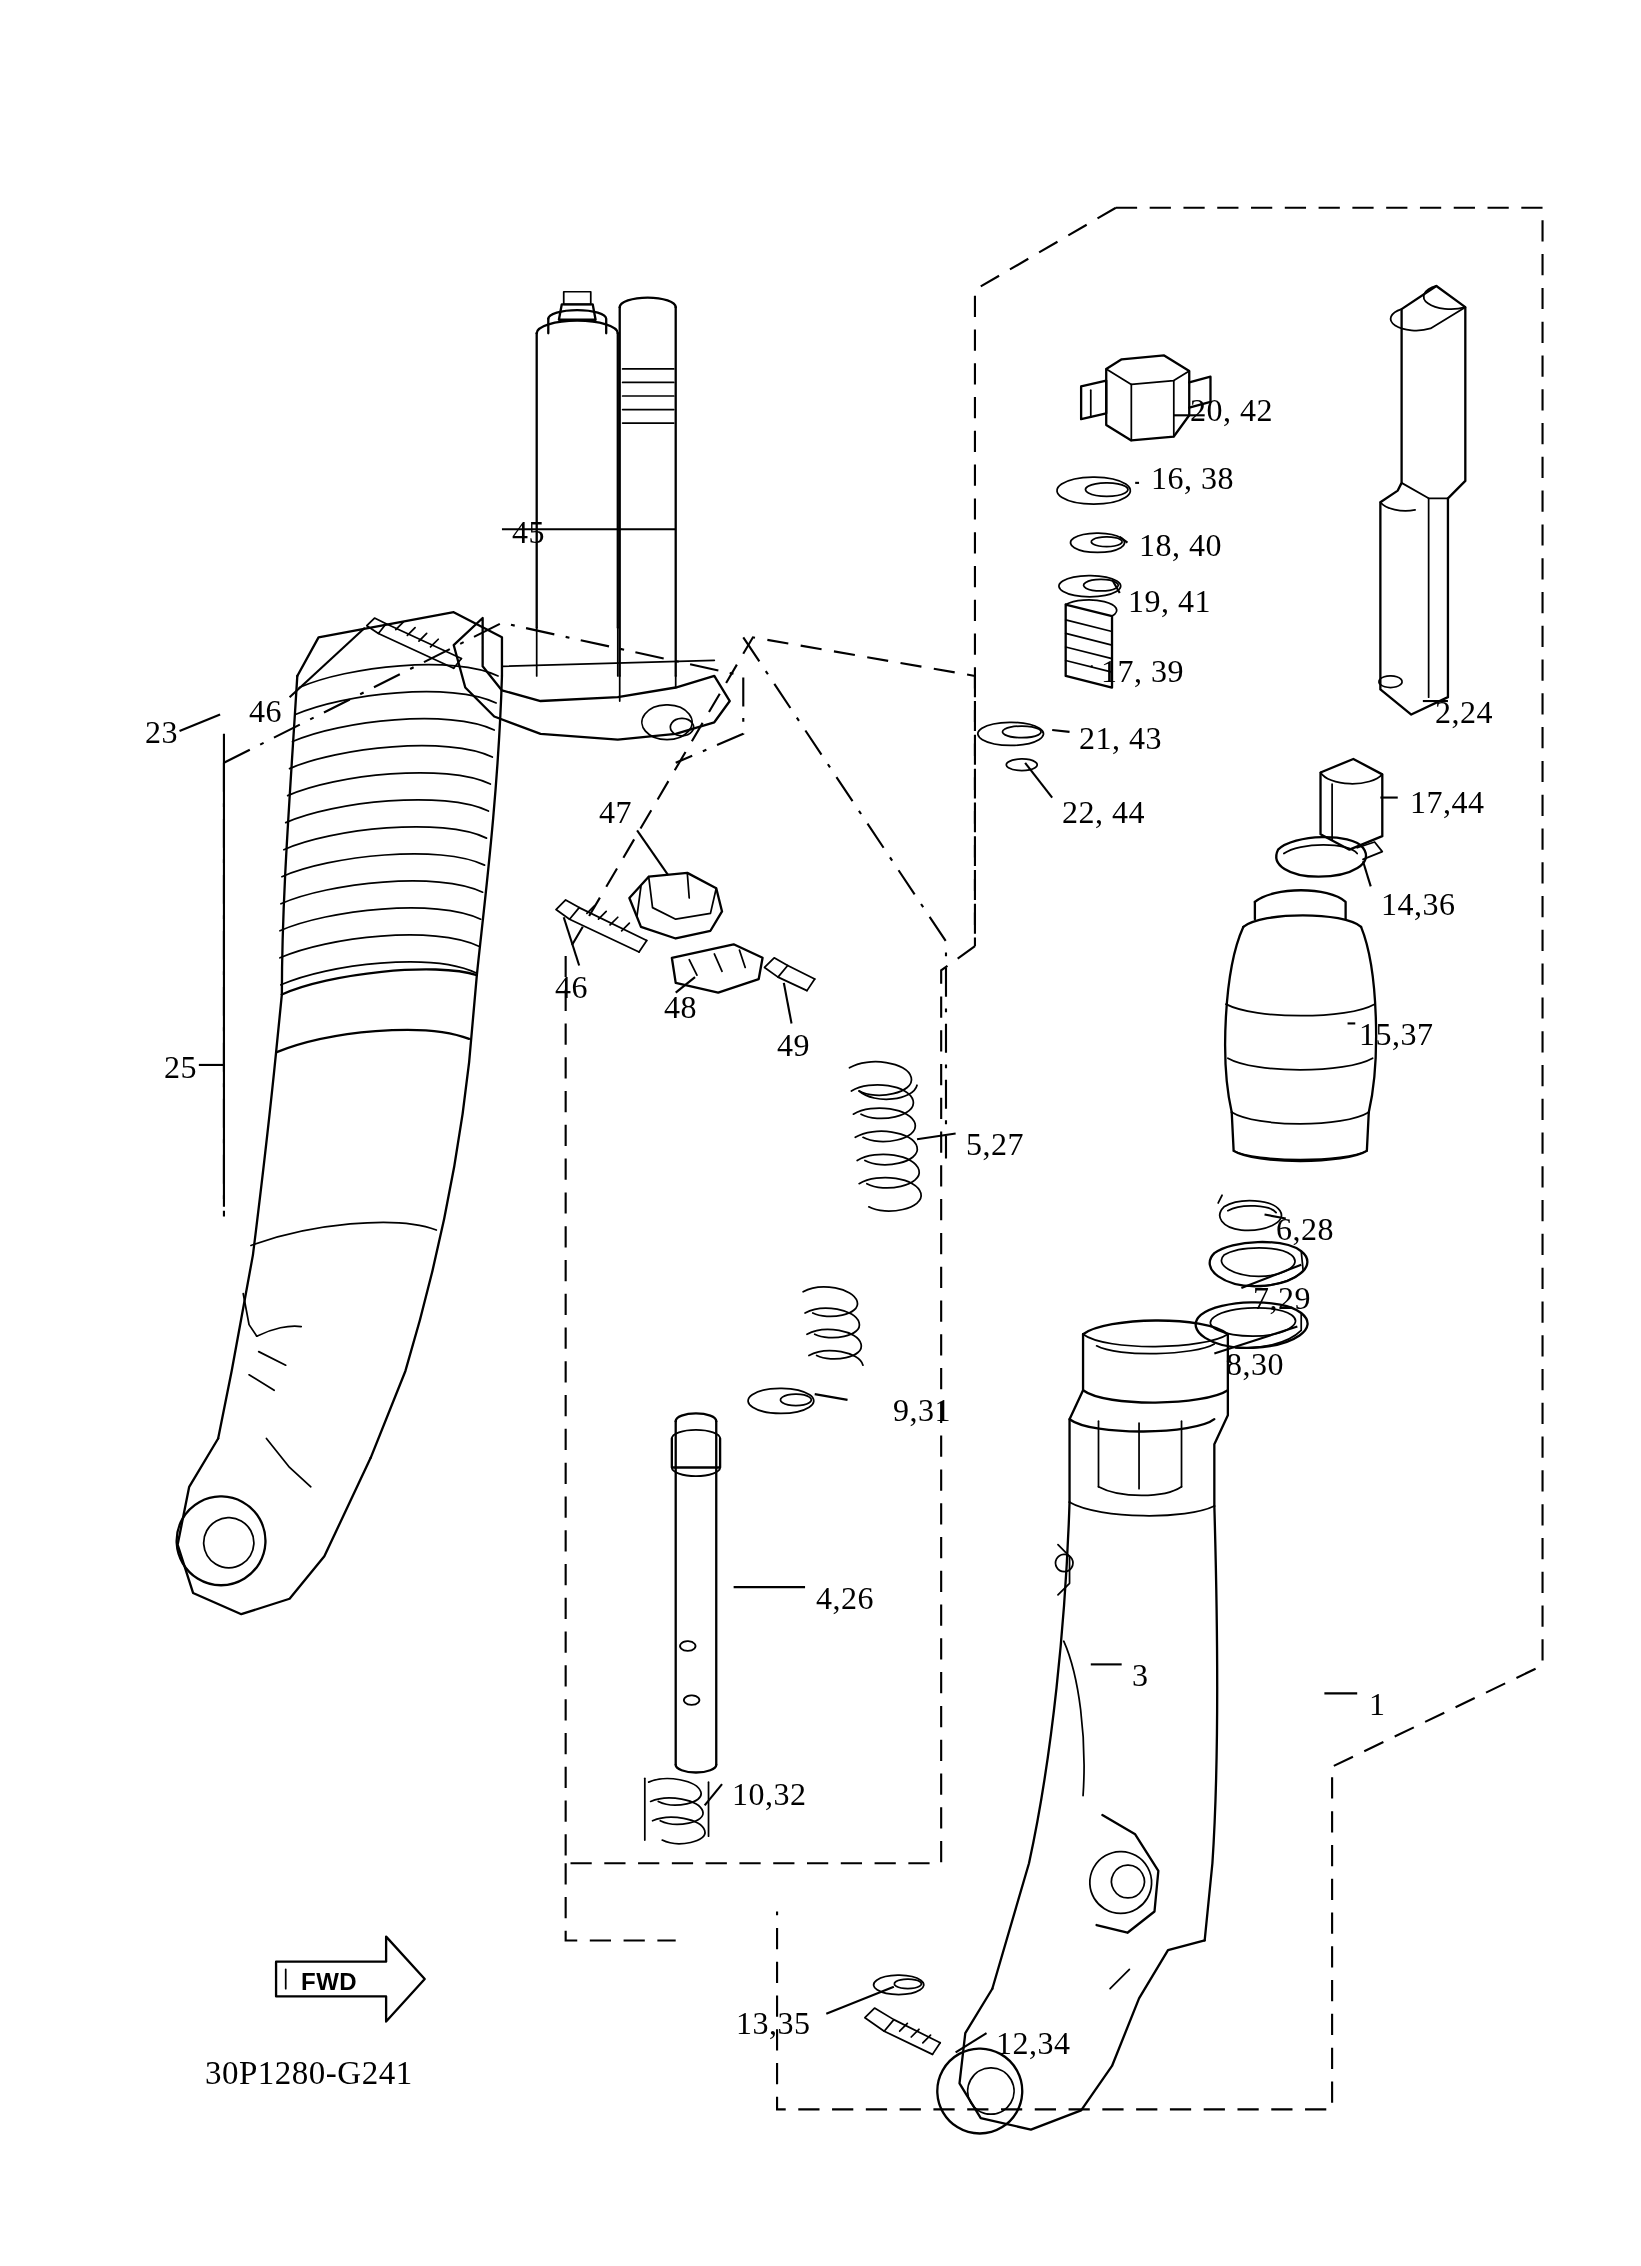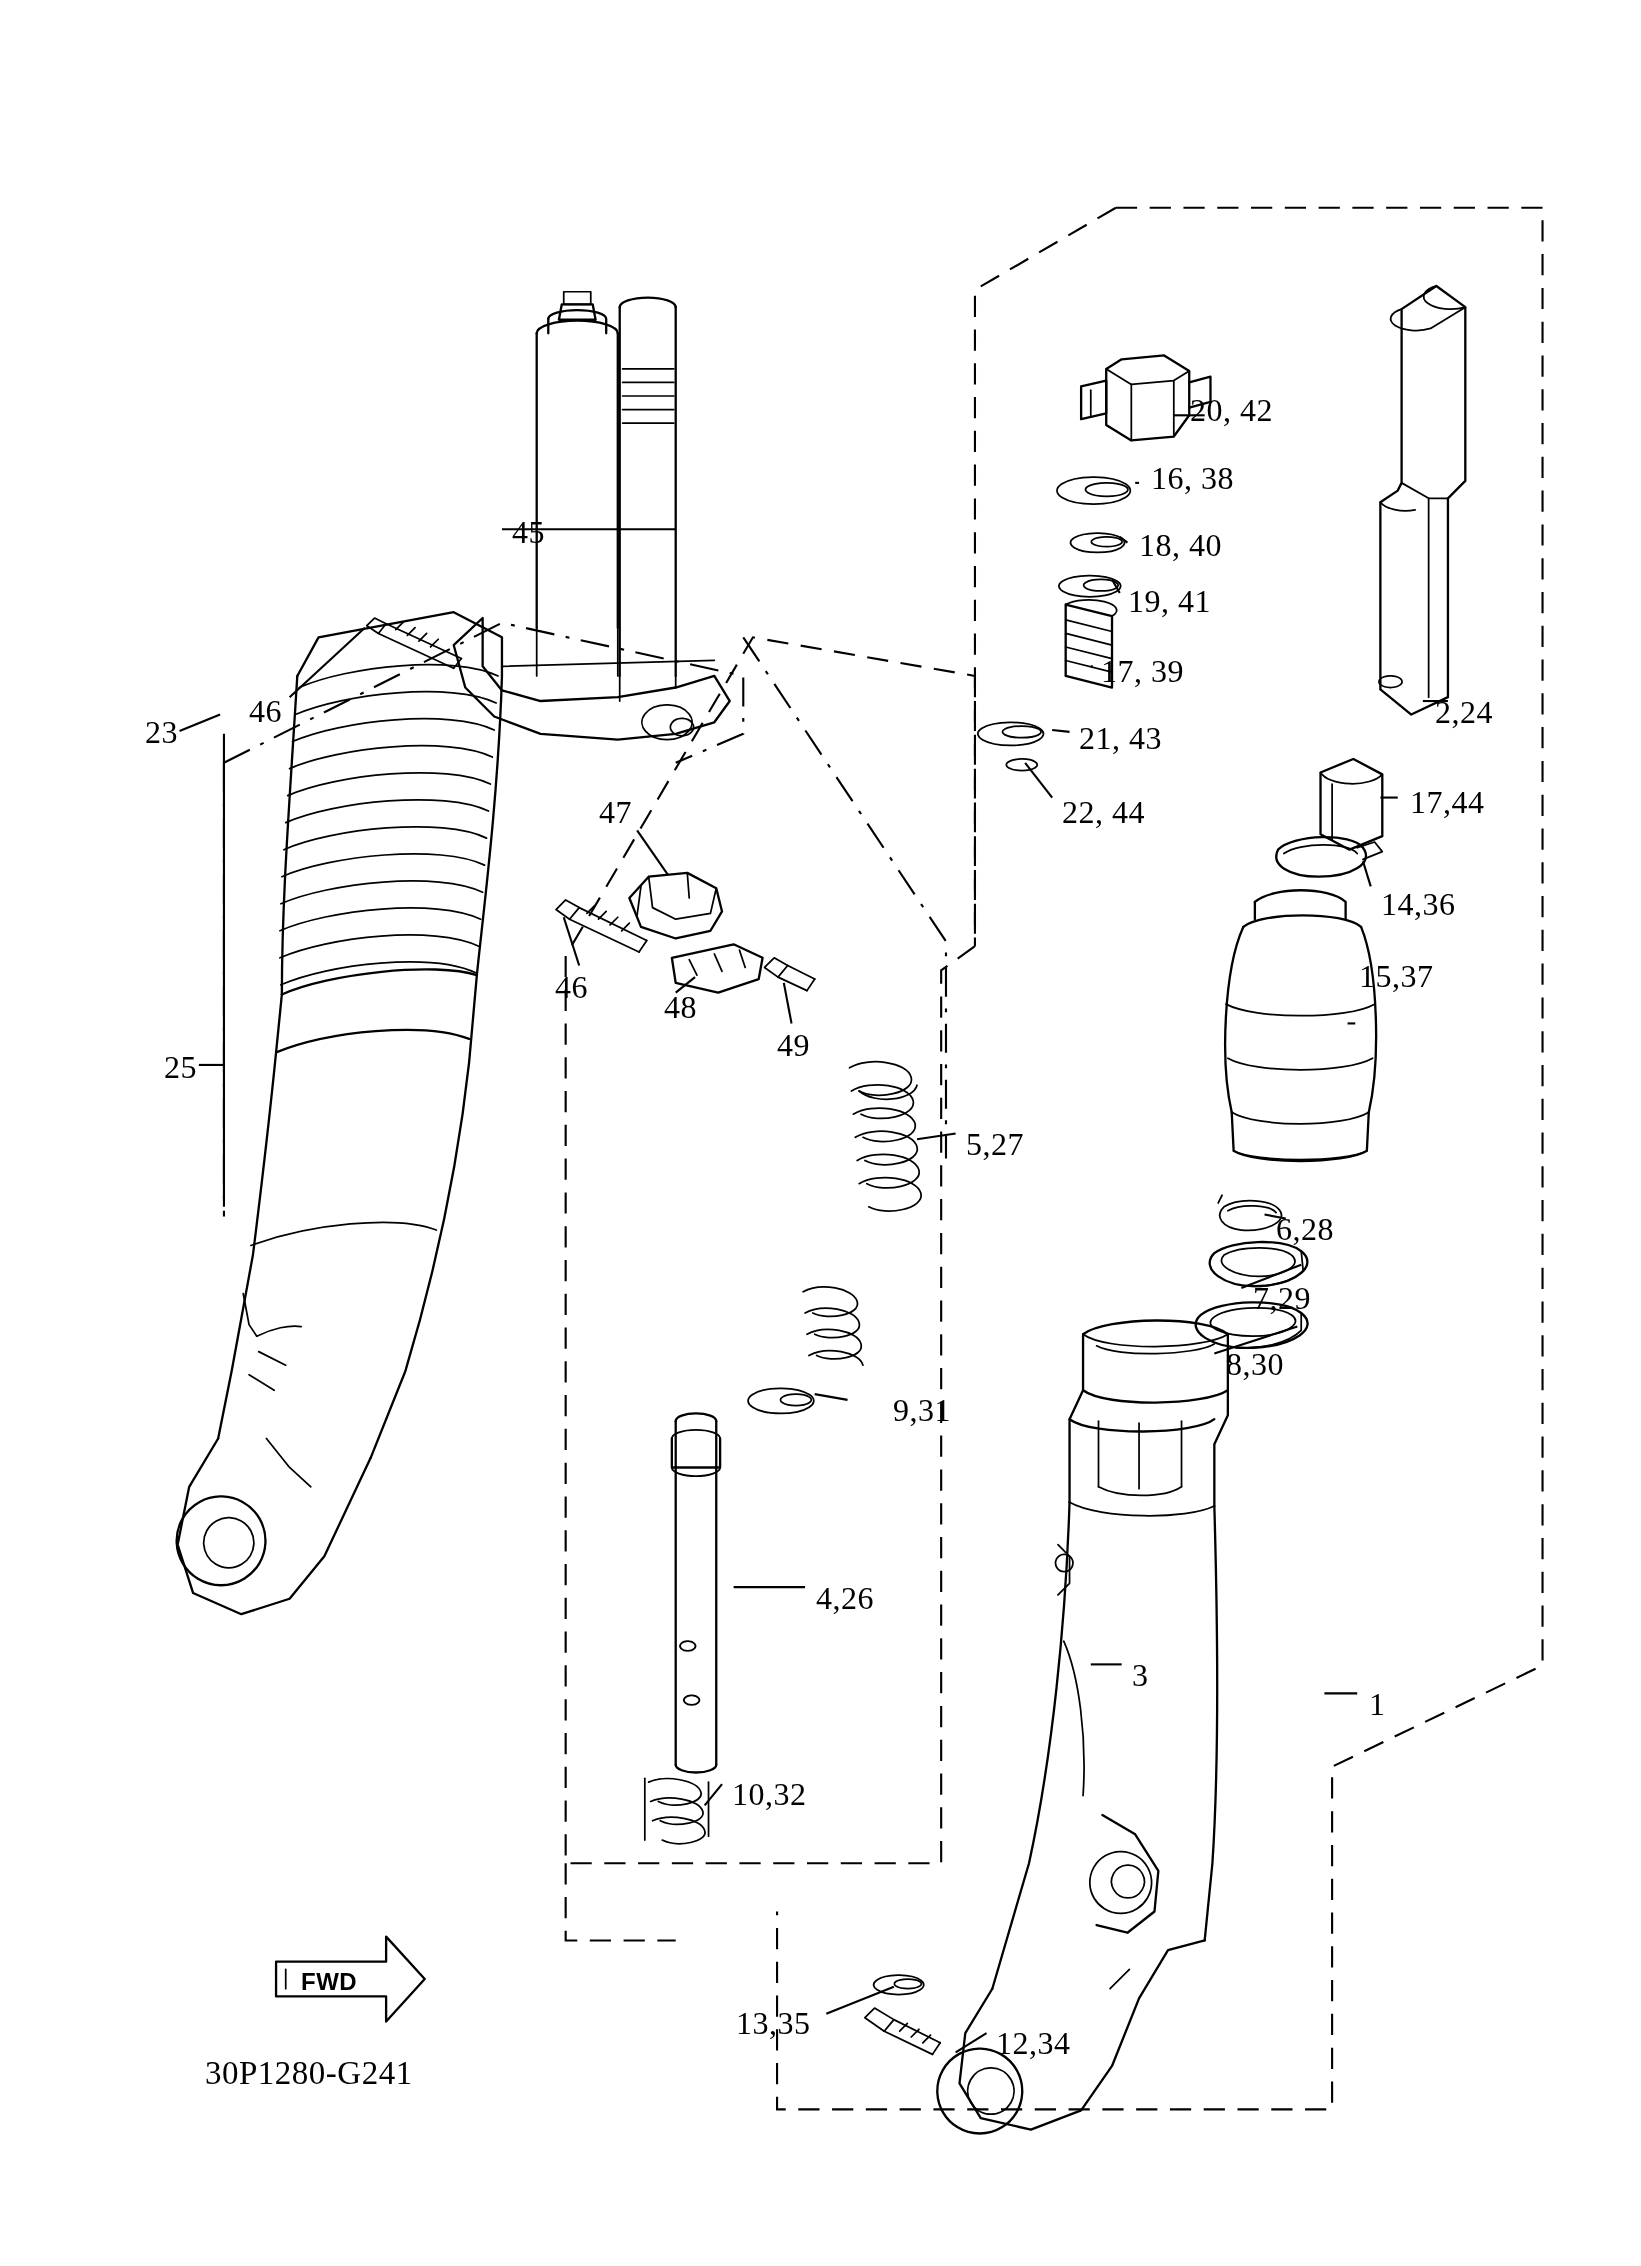--- a/index.html
+++ b/index.html
@@ -443,21 +443,21 @@
   <div class="callout" style="left:1151px; top:460px;">16, 38</div>
   <div class="callout" style="left:1139px; top:527px;text-align:center;">18, 40</div>
   <div class="callout" style="left:1128px; top:583px;text-align:right;">19, 41</div>
   <div class="callout" style="left:1101px; top:653px;text-align:center;">17, 39</div>
   <div class="callout" style="left:1079px; top:720px;">21, 43</div>
   <div class="callout" style="left:1062px; top:794px;">22, 44</div>
 
   <div class="callout" style="left:1435px; top:694px;">2,24</div>
   <div class="callout" style="left:1410px; top:784px;">17,44</div>
   <div class="callout" style="left:1381px; top:878px;margin-top:8px;">14,36</div>
-  <div class="callout" style="left:1359px; top:958px;">15,37</div>
+  <div class="callout" style="left:1359px; top:1016px;">15,37</div>
   <div class="callout" style="left:1276px; top:1211px;">6,28</div>
   <div class="callout" style="left:1253px; top:1280px;">7,29</div>
   <div class="callout" style="left:1226px; top:1346px;">8,30</div>
 
   <div class="callout" style="left:966px; top:1126px;">5,27</div>
   <div class="callout" style="left:893px; top:1392px;">9,31</div>
   <div class="callout" style="left:816px; top:1580px;">4,26</div>
   <div class="callout" style="left:732px; top:1776px;">10,32</div>
   <div class="callout" style="left:1132px; top:1657px;">3</div>
   <div class="callout" style="left:1369px; top:1686px;">1</div>

